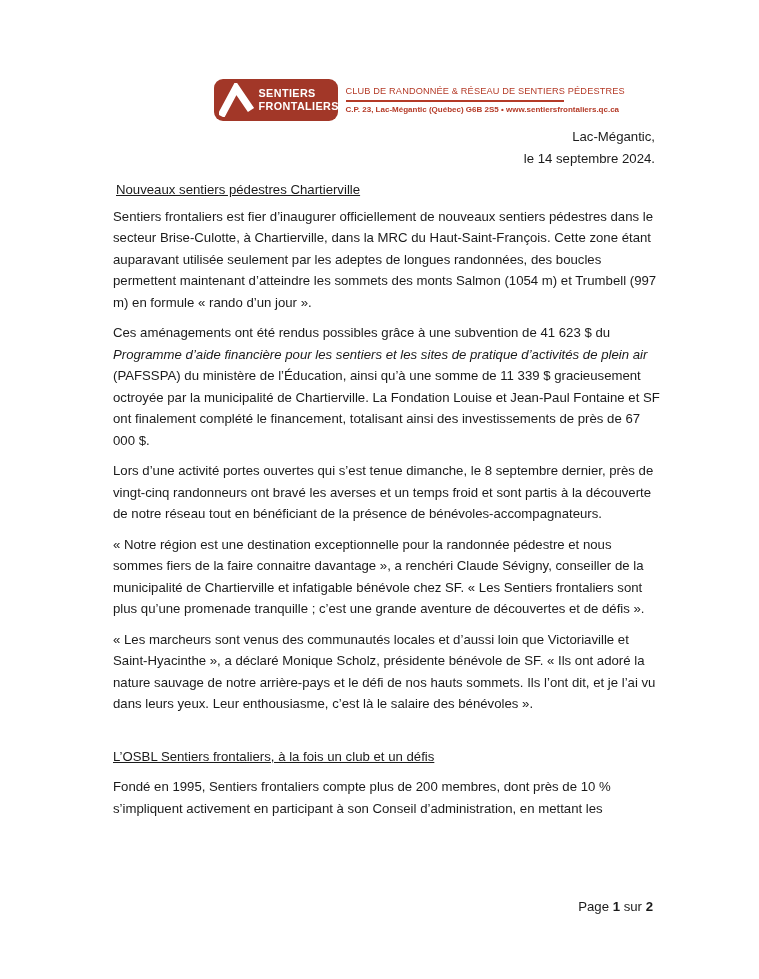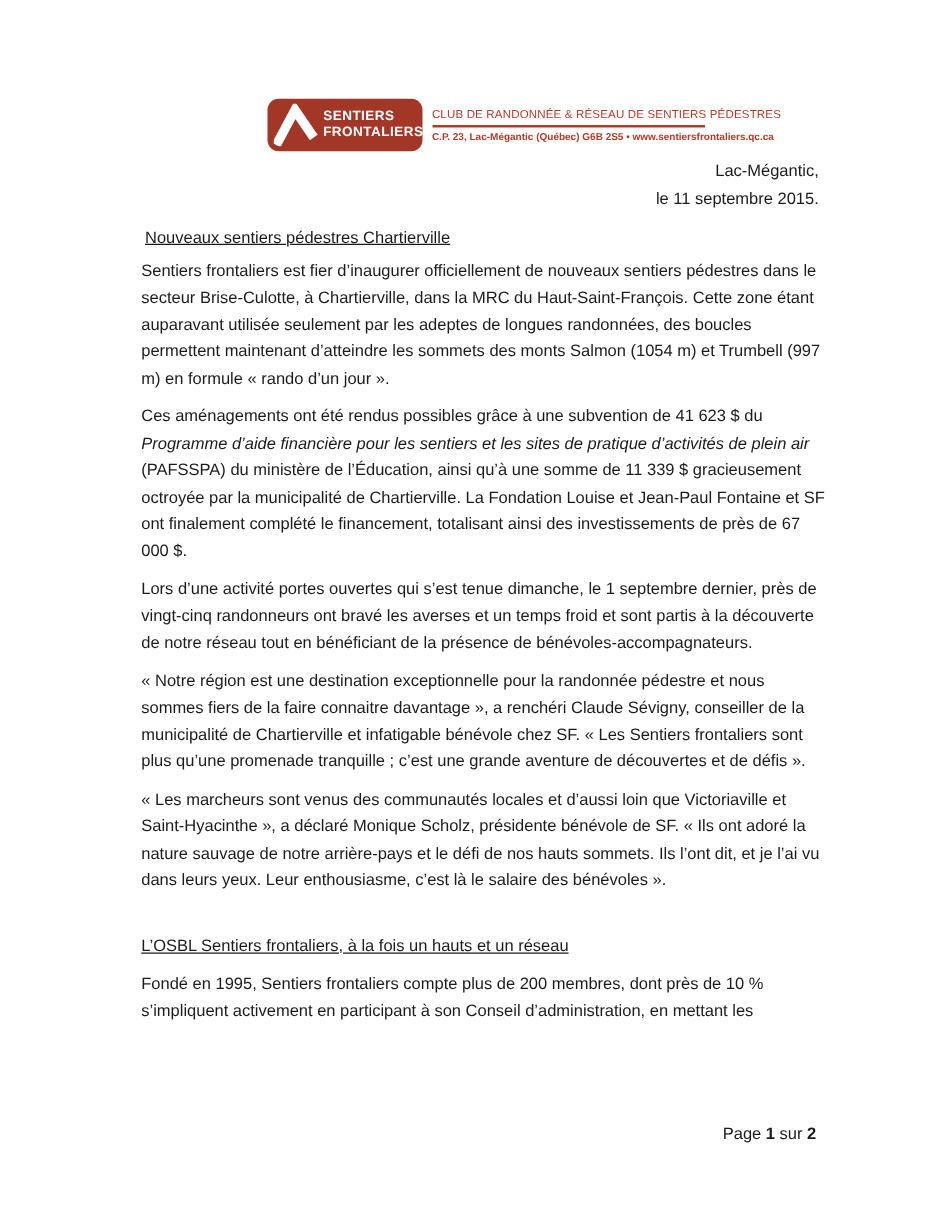--- a/index.html
+++ b/index.html
@@ -127,36 +127,36 @@
       </span>
     </div>
     <div class="tagline-block">
       <div class="tagline-main">CLUB DE RANDONNÉE &amp; RÉSEAU DE SENTIERS PÉDESTRES</div>
       <div class="tagline-address">C.P. 23, Lac-Mégantic (Québec)  G6B 2S5  •  www.sentiersfrontaliers.qc.ca</div>
     </div>
   </div>
 
   <div class="dateline">
     <div>Lac-Mégantic,</div>
-    <div>le 11 septembre 2015.</div>
+    <div>le 14 septembre 2024.</div>
   </div>
 
   <div class="content">
     <div class="doc-title">Nouveaux sentiers pédestres Chartierville</div>
 
     <p class="first-para">Sentiers frontaliers est fier d’inaugurer officiellement de nouveaux sentiers pédestres dans le secteur Brise-Culotte, à Chartierville, dans la MRC du Haut-Saint-François. Cette zone étant auparavant utilisée seulement par les adeptes de longues randonnées, des boucles permettent maintenant d’atteindre les sommets des monts Salmon (1054 m) et Trumbell (997 m) en formule « rando d’un jour ».</p>
 
     <p><span>Ces aménagements ont été rendus possibles grâce à une subvention de 41 623 $ du </span><span class="italic-run">Programme d’aide financière pour les sentiers et les sites de pratique d’activités de plein air</span><span> (PAFSSPA) du ministère de l’Éducation, ainsi qu’à une somme de 11 339 $ gracieusement octroyée par la municipalité de Chartierville. La Fondation Louise et Jean-Paul Fontaine et SF ont finalement complété le financement, totalisant ainsi des investissements de près de 67 000 $.</span></p>
 
-    <p>Lors d’une activité portes ouvertes qui s’est tenue dimanche, le 1 septembre dernier, près de vingt-cinq randonneurs ont bravé les averses et un temps froid et sont partis à la découverte de notre réseau tout en bénéficiant de la présence de bénévoles-accompagnateurs.</p>
+    <p>Lors d’une activité portes ouvertes qui s’est tenue dimanche, le 8 septembre dernier, près de vingt-cinq randonneurs ont bravé les averses et un temps froid et sont partis à la découverte de notre réseau tout en bénéficiant de la présence de bénévoles-accompagnateurs.</p>
 
     <p>« Notre région est une destination exceptionnelle pour la randonnée pédestre et nous sommes fiers de la faire connaitre davantage », a renchéri Claude Sévigny, conseiller de la municipalité de Chartierville et infatigable bénévole chez SF. « Les Sentiers frontaliers sont plus qu’une promenade tranquille ; c’est une grande aventure de découvertes et de défis ».</p>
 
     <p>« Les marcheurs sont venus des communautés locales et d’aussi loin que Victoriaville et Saint-Hyacinthe », a déclaré Monique Scholz, présidente bénévole de SF. « Ils ont adoré la nature sauvage de notre arrière-pays et le défi de nos hauts sommets. Ils l’ont dit, et je l’ai vu dans leurs yeux. Leur enthousiasme, c’est là le salaire des bénévoles ».</p>
 
-    <div class="section-heading">L’OSBL Sentiers frontaliers, à la fois un hauts et un réseau</div>
+    <div class="section-heading">L’OSBL Sentiers frontaliers, à la fois un club et un défis</div>
 
     <p class="last-para">Fondé en 1995, Sentiers frontaliers compte plus de 200 membres, dont près de 10 % s’impliquent activement en participant à son Conseil d’administration, en mettant les</p>
   </div>
 
   <div class="page-footer"><span>Page </span><b>1</b><span> sur </span><b>2</b></div>
 
 </div>
 
 </body></html>

